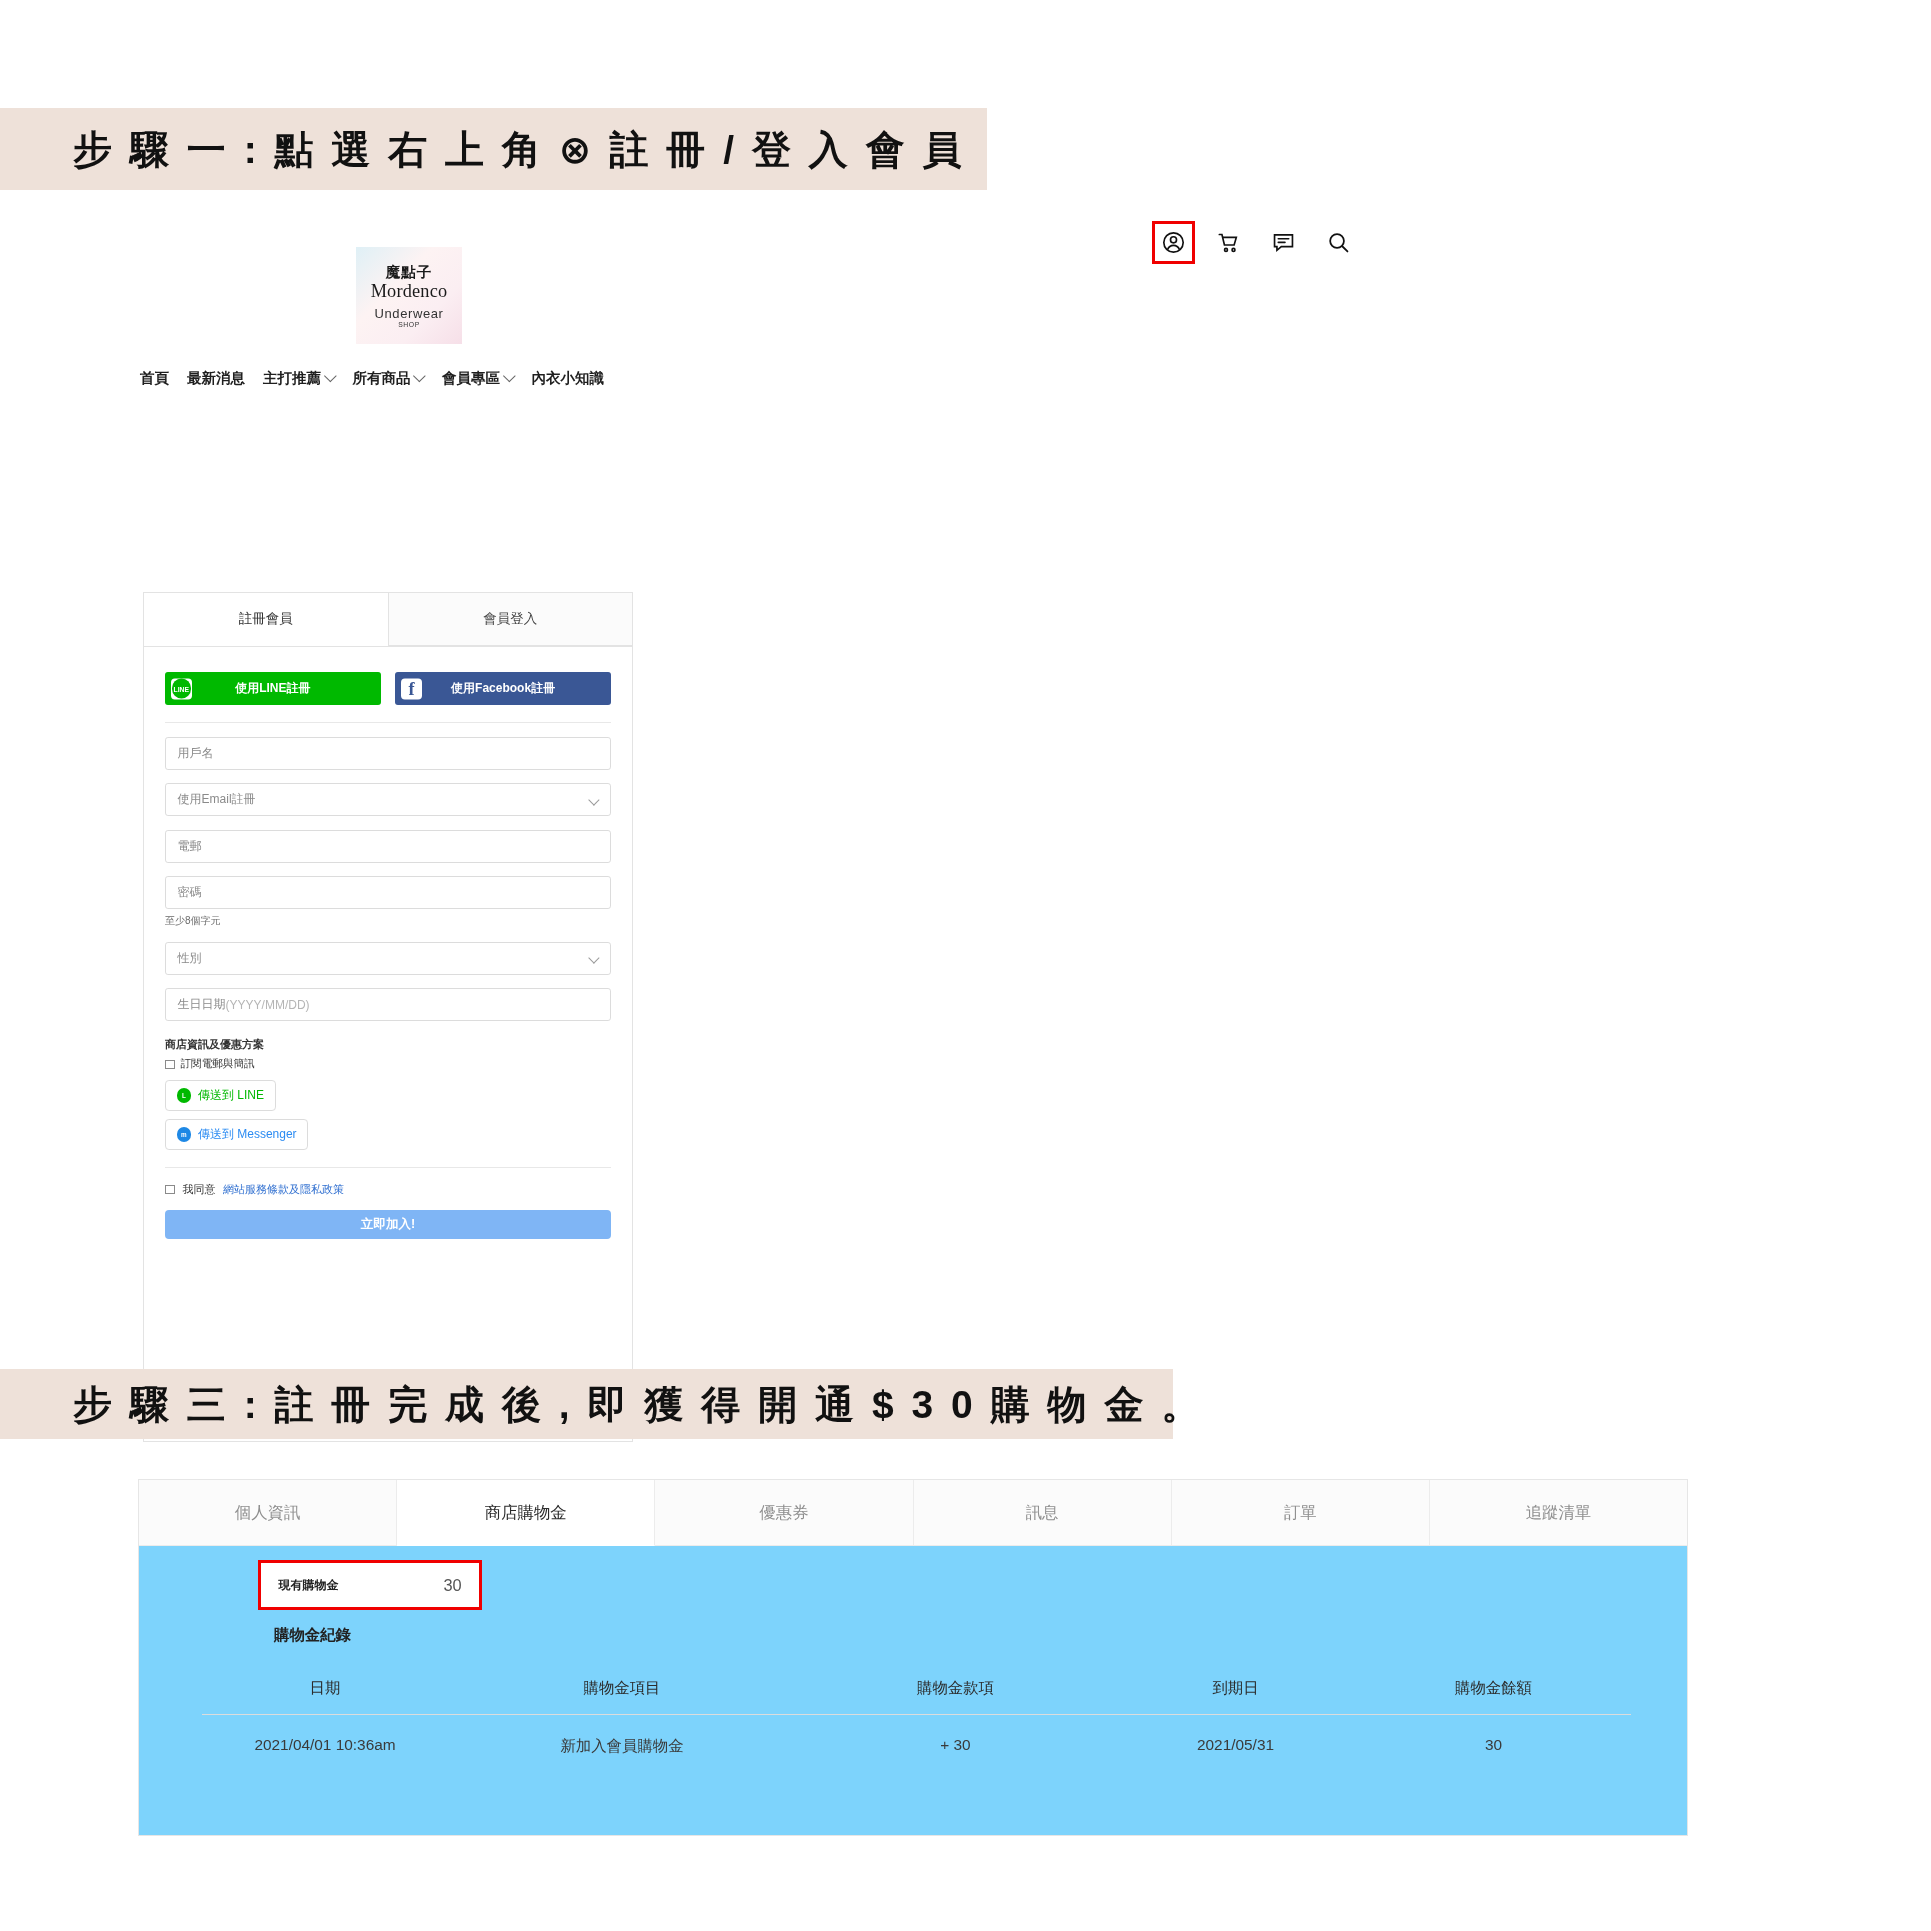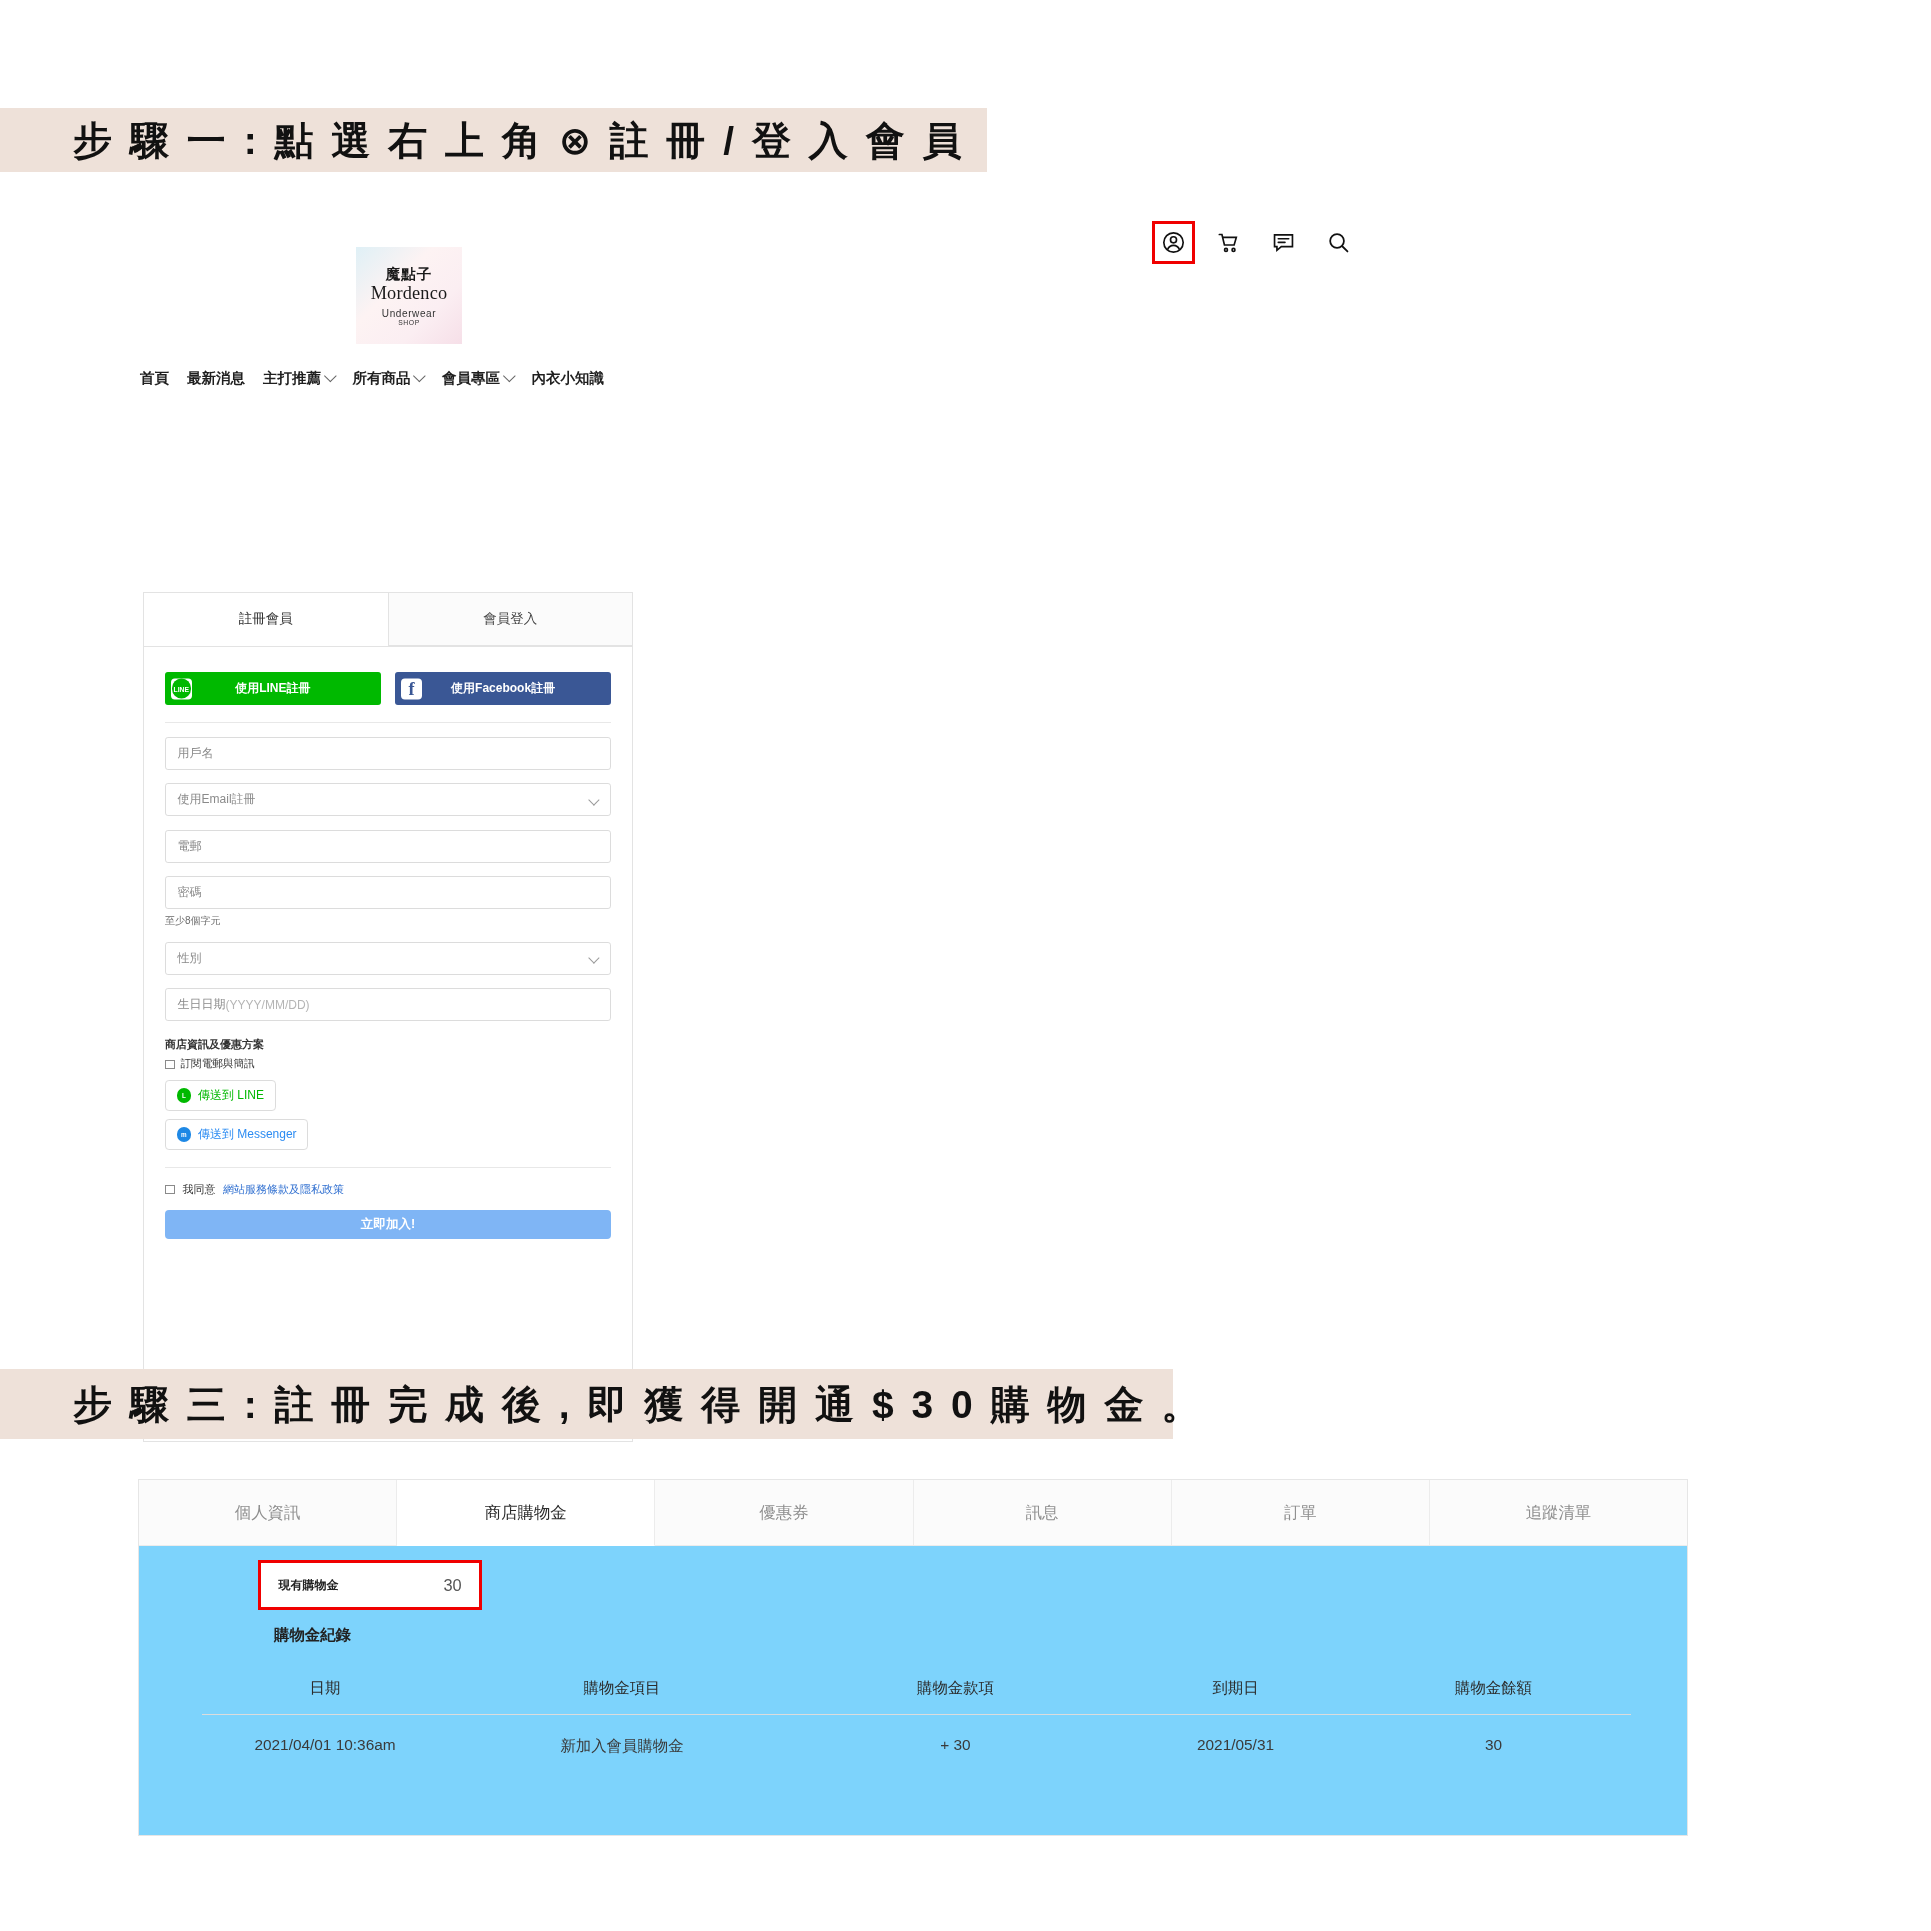--- a/index.html
+++ b/index.html
@@ -17,34 +17,34 @@
     background: #EEE1D9;
     display: flex;
     align-items: center;
     color: #111;
     font-weight: 700;
     letter-spacing: 0.22em;
     white-space: nowrap;
   }
   .banner .btxt { padding-left: 73px; font-size: 39px; line-height: 1; }
 
-  #banner-1 { left: 0; top: 108px; width: 987px; height: 64px; }
+  #banner-1 { left: 0; top: 108px; width: 987px; height: 82px; }
   #banner-2 { left: 0; top: 444px; width: 1255px; height: 70px; }
   #banner-3 { left: 0; top: 1369px; width: 1173px; height: 70px; }
 
   
   .logo-wrap { position: absolute; left: 356px; top: 247px; width: 106px; height: 97px; }
   .logo-box {
     width: 106px; height: 97px; position: relative; overflow: hidden;
     background: linear-gradient(135deg,#dff0f6 0%,#fdf3f3 38%,#fbeef2 70%,#f6dfe8 100%);
     display: flex; flex-direction: column; align-items: center; justify-content: center;
   }
   .logo-cn { font-family: "Liberation Serif", serif; font-size: 14.5px; font-weight:700; color:#1a1a1a; letter-spacing:1px; }
   .logo-en { font-family: "Liberation Serif", serif; font-size: 18.3px; color:#1a1a1a; margin-top:-1px; letter-spacing:0.2px;}
-  .logo-sub { font-size: 10px; color:#333; margin-top:4.8px; letter-spacing:0.6px; }
+  .logo-sub { font-size: 13px; color:#333; margin-top:4.8px; letter-spacing:0.6px; }
   .logo-sub2 { font-size: 6.8px; color:#333; letter-spacing:0.6px; }
 
   .nav { position: absolute; left: 140px; top: 369px; display: flex; align-items: center; gap: 18px; }
   .nav-item {
     font-size: 14.5px; font-weight: 700; color: #1f1f1f;
     display: flex; align-items: center; gap: 4.8px; white-space: nowrap;
   }
   .chev { display:inline-block; width:8.7px; height:8.7px; border-right:1.4px solid #666; border-bottom:1.4px solid #666;
           transform: rotate(45deg) translate(-1.9px,-1.9px); }
 

